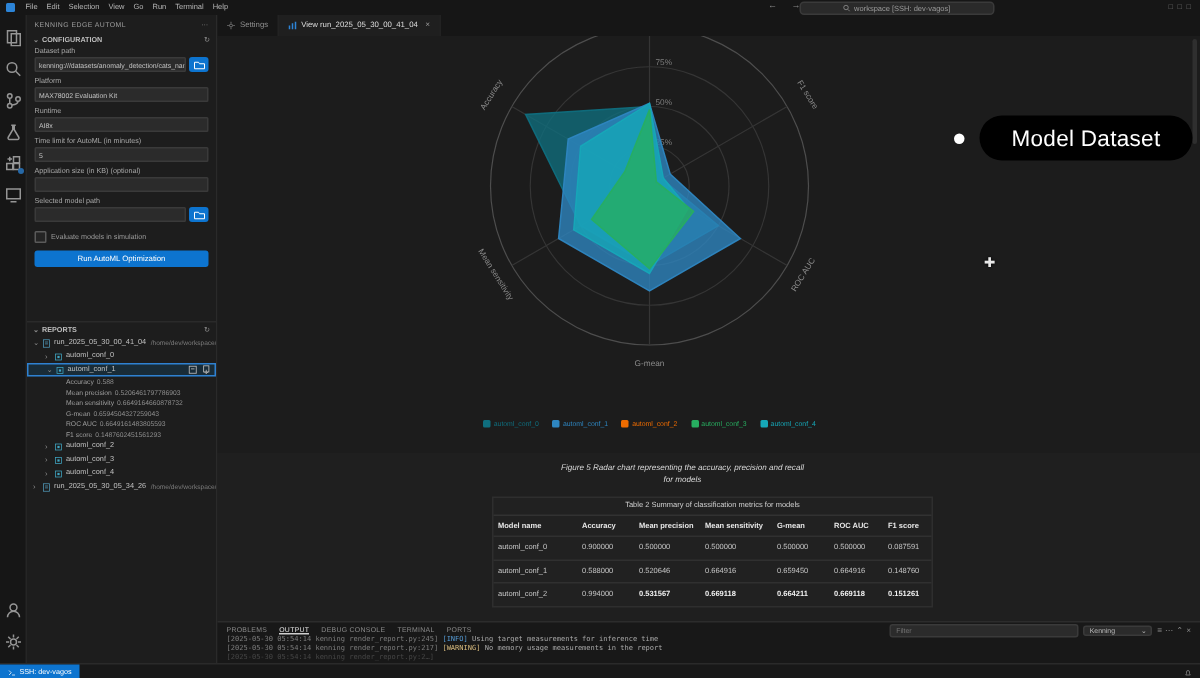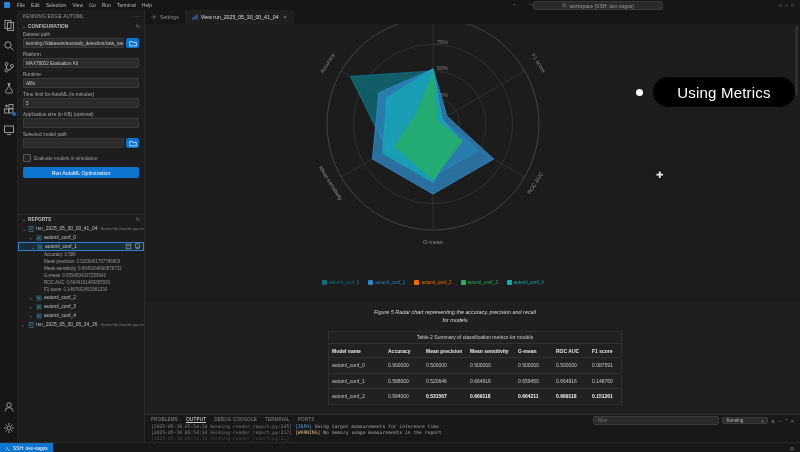--- a/index.html
+++ b/index.html
@@ -518,16 +518,16 @@
       <span>SSH: dev-vagos</span>
     </div>
     <div id="status-right">
       <svg width="6" height="7" viewBox="0 0 12 12">
           <path d="M3,9 L9,9 L8,7 L8,5 a2,2 0 0,0 -4,0 L4,7 Z" stroke="#8a8a8a" fill="none"></path>
         </svg>
     </div>
   </div>
 
   <div id="callout-dot" class="abs"></div>
-  <div id="callout" class="abs">Using Metrics</div>
+  <div id="callout" class="abs">Model Dataset</div>
   <div id="cursor-cross" class="abs">✚</div>
 
 </div>
 
 </body></html>

